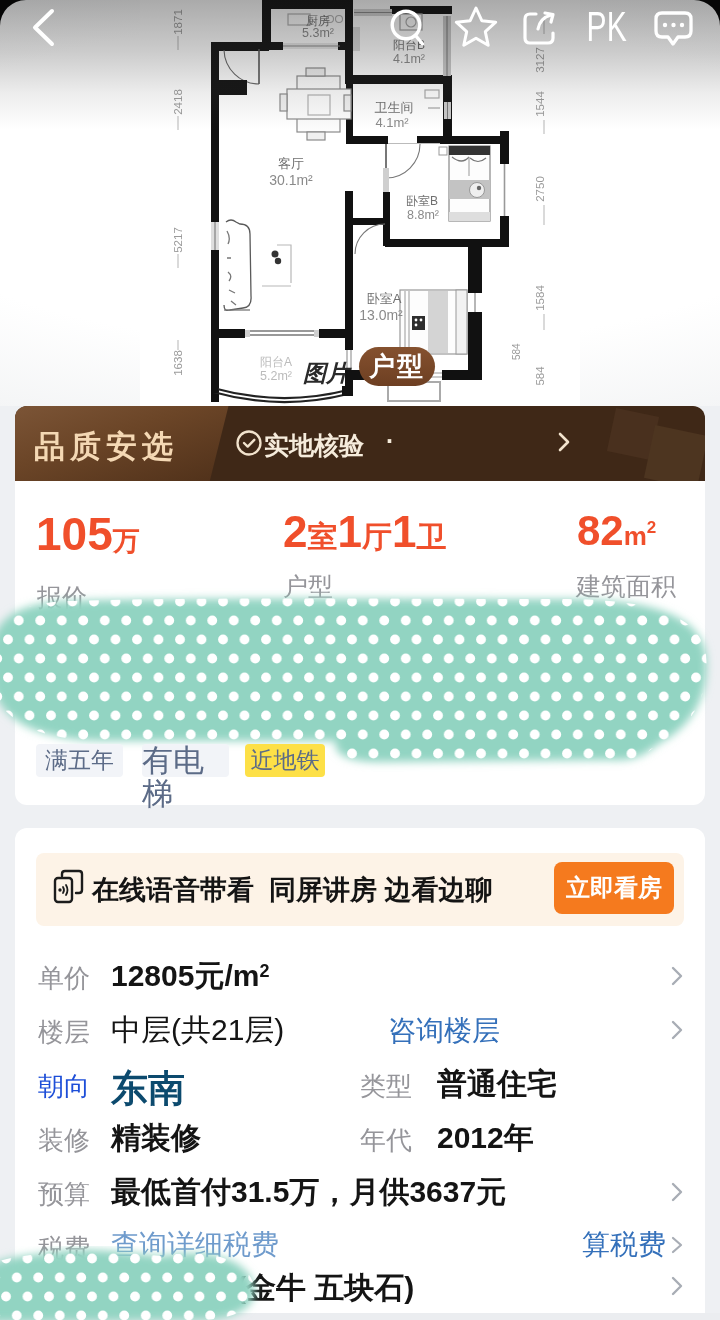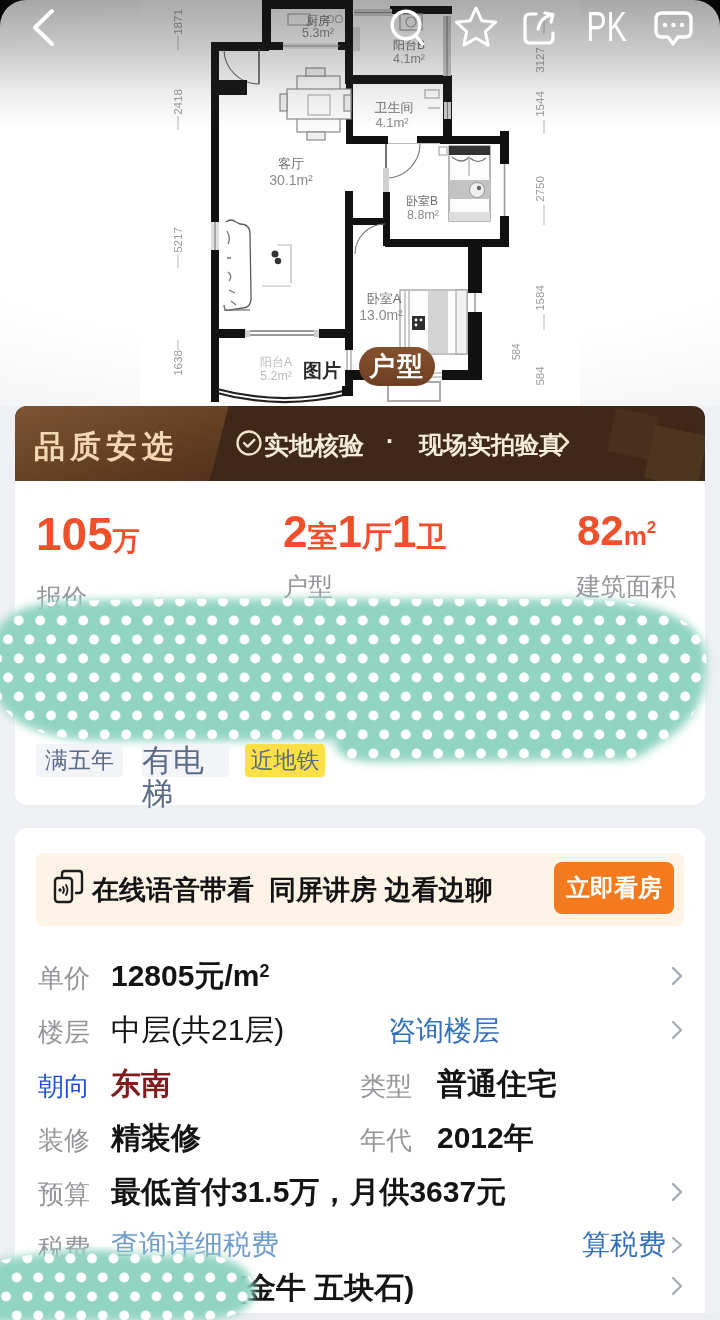--- a/index.html
+++ b/index.html
@@ -217,21 +217,21 @@
         <text x="381" y="320" font-size="14" text-anchor="middle" fill="#8a8a8a">13.0m²</text>
       </g>
 
       <g fill="#6f6f6f">
         <text x="276" y="366" font-size="12" text-anchor="middle" fill="#bbbbbb">阳台A</text>
         <text x="276" y="380" font-size="12.5" text-anchor="middle" fill="#bbbbbb">5.2m²</text>
       </g>
       </g>
     </svg>
 
-    <div class="abs" style="left:303px;top:358px;font-size:19px;font-weight:bold;color:#2a2a2a;letter-spacing:0px;">图片</div>
+    <div class="abs" style="left:303px;top:358px;font-size:23px;font-weight:bold;color:#2a2a2a;letter-spacing:0px;font-style:italic;">图片</div>
 
     <div class="abs" style="left:359px;top:347px;width:76px;height:39px;background:linear-gradient(180deg,#85512f,#6d3f22);border-radius:20px;color:#fff;font-size:26px;font-weight:bold;line-height:39px;text-align:center;letter-spacing:2px;">户型</div>
 
     <div class="abs" style="left:0;top:0;width:720px;height:130px;background:linear-gradient(180deg, rgba(20,20,20,0.36) 0%, rgba(40,40,40,0.24) 40%, rgba(80,80,80,0.10) 72%, rgba(120,120,120,0) 100%);"></div>
 
     <svg class="abs" style="left:0;top:0" width="26" height="26" viewBox="0 0 26 26">
         <path d="M0 0 L26 0 A26 26 0 0 0 0 26 Z" transform="rotate(180 13 13)" fill="#000" opacity="0"></path>
         <path d="M0 0 L0 26 A26 26 0 0 1 26 0 Z" fill="none"></path>
         <path d="M0 26 L0 0 L26 0 A26 26 0 0 0 0 26 Z" fill="#060606"></path>
       </svg>
@@ -281,21 +281,20 @@
 
     <div class="abs" style="left:19px;top:20px;font-size:31px;font-weight:bold;color:#f4d8b4;letter-spacing:5px;">品质安选</div>
 
     <svg class="abs" style="left:220px;top:23px" width="28" height="28" viewBox="0 0 28 28">
         <circle cx="14" cy="14" r="11.5" fill="none" stroke="#f2e3cd" stroke-width="2.3"></circle>
         <path d="M9 14 L12.7 17.6 L19.3 10.8" fill="none" stroke="#f2e3cd" stroke-width="2.4" stroke-linecap="round" stroke-linejoin="round"></path>
       </svg>
 
     <div class="abs" style="left:249px;top:23px;font-size:25px;font-weight:bold;color:#f6ecdc;">实地核验</div>
     <div class="abs" style="left:371px;top:21px;font-size:25px;font-weight:bold;color:#f6ecdc;">·</div>
-    <div class="abs" style="left:404px;top:23px;font-size:24px;font-weight:bold;color:#f6ecdc;">现场实拍验真</div>
 
     <svg class="abs" style="left:541px;top:26px" width="16" height="20" viewBox="0 0 16 20">
         <path d="M4 2 L12 10 L4 18" fill="none" stroke="#f2e3cd" stroke-width="2.6" stroke-linecap="round" stroke-linejoin="round"></path>
       </svg>
   </div>
 
   <div class="abs" style="left:36px;top:507px;color:#f04f2b;font-weight:bold;"><span style="font-size:46px;">105</span><span style="font-size:27px;">万</span></div>
 
   <div class="abs" style="left:37px;top:570px;color:#95959a;font-size:25px;margin-top:11px;">报价</div>
 
@@ -355,21 +354,21 @@
     </svg>
 
   <div class="abs" style="left:38px;top:1015px;color:#95959a;font-size:26px;">楼层</div>
   <div class="abs" style="left:111px;top:1010px;color:#141414;font-size:30px;font-weight:normal;">中层(共21层)</div>
   <div class="abs" style="left:360px;top:1012px;color:#3470ba;font-size:28px;margin-left:28px;">咨询楼层</div>
   <svg class="abs" style="left:670px;top:1020px" width="14" height="20" viewBox="0 0 14 20">
       <path d="M3 2 L11 10 L3 18" fill="none" stroke="#a8adb5" stroke-width="2.4" stroke-linecap="round" stroke-linejoin="round"></path>
     </svg>
 
   <div class="abs" style="left:38px;top:1069px;color:#1d4ed8;font-size:26px;">朝向</div>
-  <div class="abs" style="left:111px;top:1064px;color:#7f1d1d;font-size:30px;font-weight:bold;text-align:center;">东南</div>
+  <div class="abs" style="left:111px;top:1064px;color:#0c4a6e;font-size:37px;font-weight:bold;text-align:center;">东南</div>
   <div class="abs" style="left:360px;top:1069px;color:#95959a;font-size:26px;">类型</div>
   <div class="abs" style="left:437px;top:1064px;color:#141414;font-size:30px;font-weight:bold;">普通住宅</div>
 
   <div class="abs" style="left:38px;top:1123px;color:#95959a;font-size:26px;">装修</div>
   <div class="abs" style="left:111px;top:1118px;color:#141414;font-size:30px;font-weight:bold;">精装修</div>
   <div class="abs" style="left:360px;top:1123px;color:#95959a;font-size:26px;">年代</div>
   <div class="abs" style="left:437px;top:1118px;color:#141414;font-size:30px;font-weight:bold;">2012年</div>
 
   <div class="abs" style="left:38px;top:1177px;color:#95959a;font-size:26px;">预算</div>
   <div class="abs" style="left:111px;top:1172px;color:#141414;font-size:30px;font-weight:bold;">最低首付31.5万，月供3637元</div>

